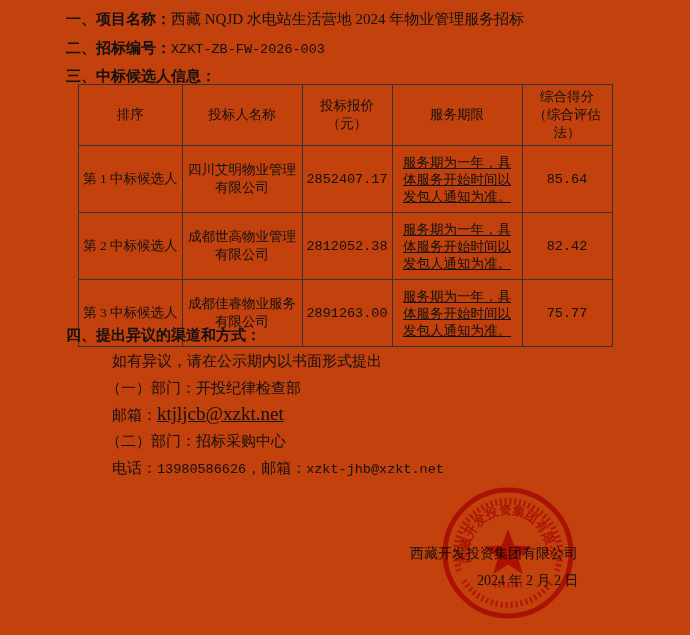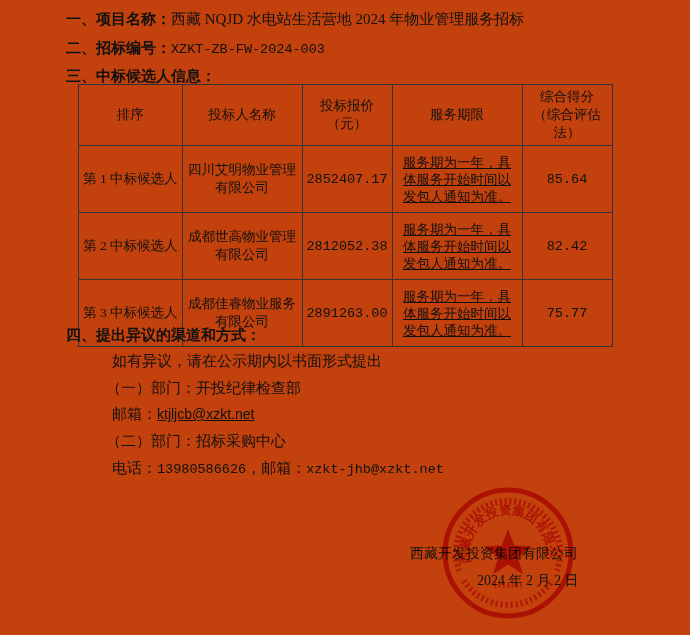--- a/index.html
+++ b/index.html
@@ -7,21 +7,21 @@
     position:relative;
     width:690px;height:635px;
     background:#c2410c;
     font-family:"Liberation Serif","DejaVu Serif",serif;
     color:#111;
     overflow:hidden;
   }
   .line{position:absolute;font-size:15px;line-height:20px;white-space:nowrap;}
   .num,.sec-title{font-weight:bold;}
   .mono{font-family:"Liberation Mono","DejaVu Sans Mono",monospace;font-size:13.5px;}
-  .email-link{font-family:Liberation Sans, sans-serif;font-size:14px;
+  .email-link{font-family:Liberation Serif, serif;font-size:19px;
     text-decoration:underline;color:#111;}
   
   table.bids{
     position:absolute;left:78px;top:84px;
     border-collapse:collapse;table-layout:fixed;
     font-size:13.5px;color:#111;
   }
   table.bids th,table.bids td{
     border:1px solid #333;
     vertical-align:middle;
@@ -41,21 +41,21 @@
 </head>
 <body>
 
 <div class="page">
 
   <div class="line" style="left:66px;top:9px;">
     <span class="num">一、</span><span class="sec-title">项目名称：</span><span>西藏 NQJD 水电站生活营地 2024 年物业管理服务招标</span>
   </div>
 
   <div class="line" style="left:66px;top:38px;">
-    <span class="num">二、</span><span class="sec-title">招标编号：</span><span class="mono">XZKT-ZB-FW-2024-003</span>
+    <span class="num">二、</span><span class="sec-title">招标编号：</span><span class="mono">XZKT-ZB-FW-2026-003</span>
   </div>
 
   <div class="line" style="left:66px;top:66px;">
     <span class="num">三、</span><span class="sec-title">中标候选人信息：</span>
   </div>
 
   <table class="bids">
     <colgroup>
       <col style="width:100px">
         <col style="width:120px">

